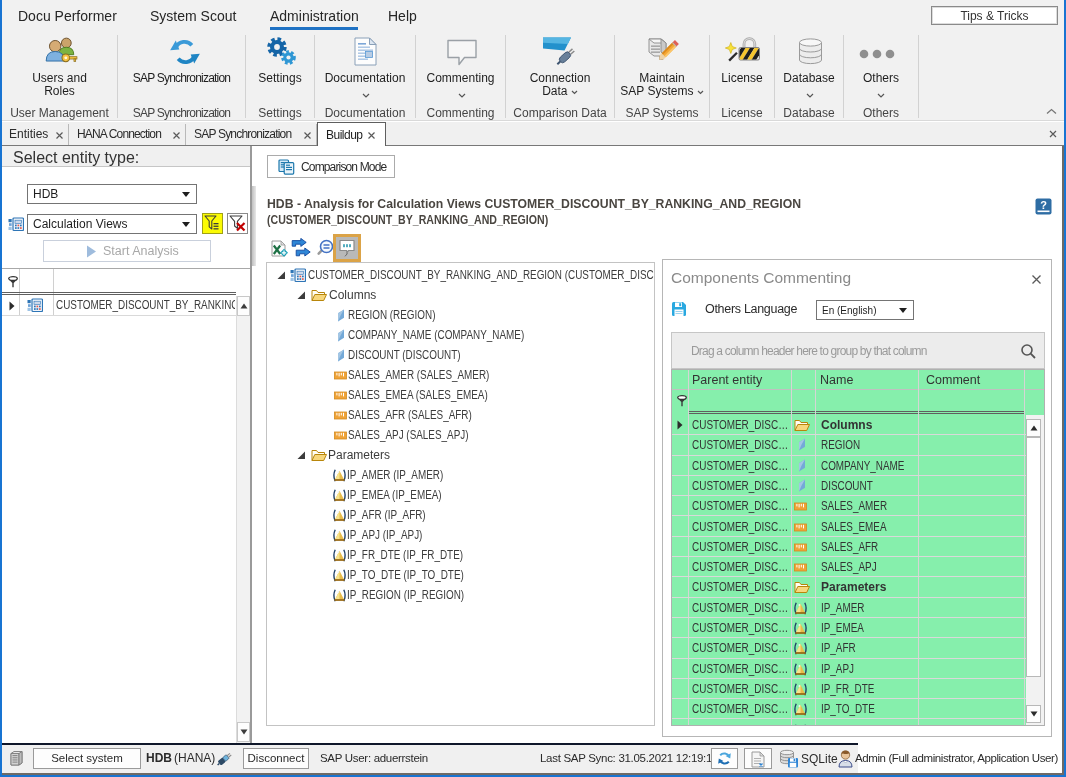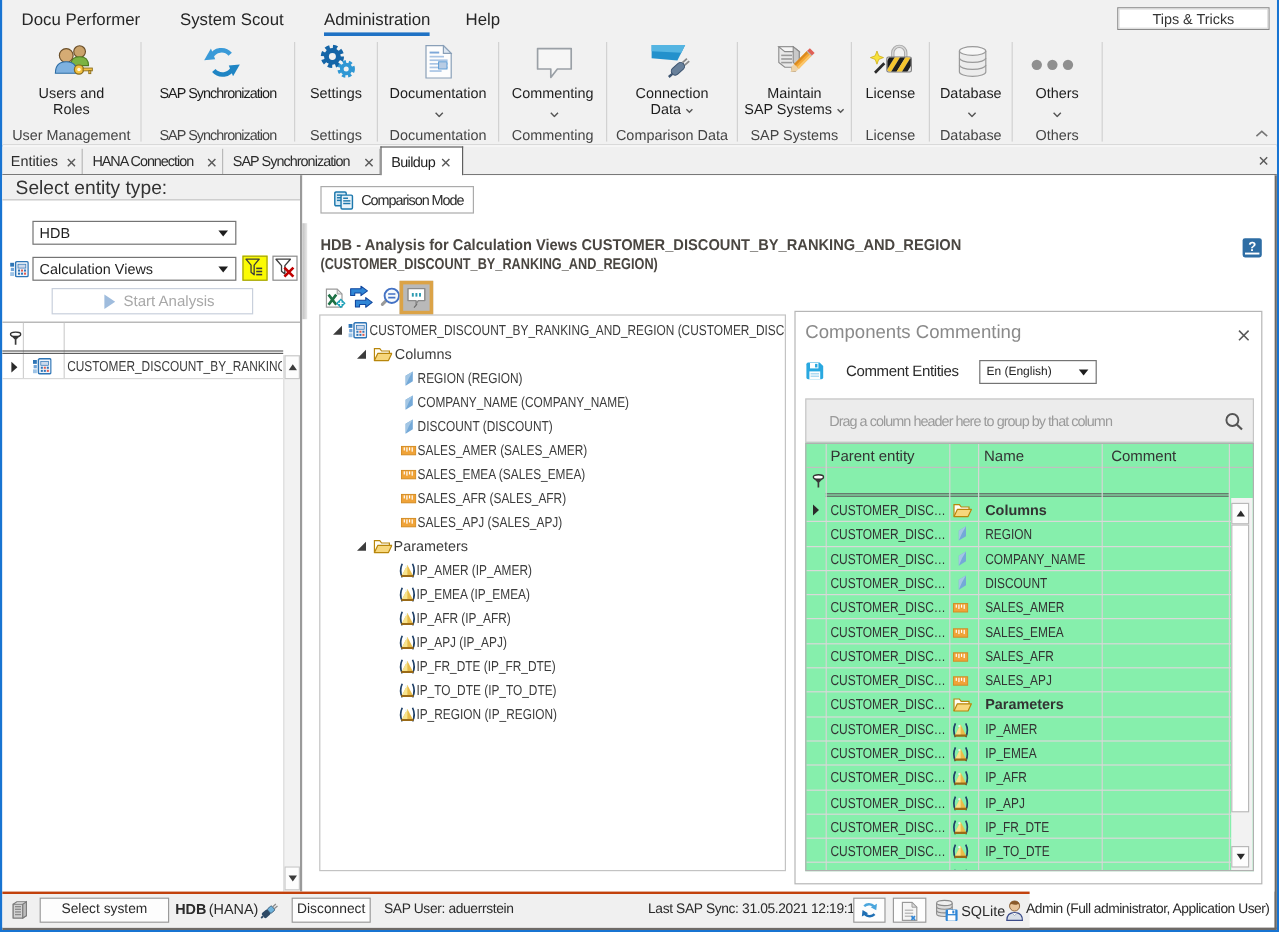--- a/index.html
+++ b/index.html
@@ -510,21 +510,21 @@
         <path d="M1.5 1.5 L9.5 9.5 M9.5 1.5 L1.5 9.5" stroke="#5a5a5a" stroke-width="1.3"></path>
       </svg>
     <svg class="abs" style="left:8px;top:41px;" width="16" height="16" viewBox="0 0 16 16">
       <path d="M1 2.5 Q1 1 2.5 1 H12 L15 4 V13.5 Q15 15 13.5 15 H2.5 Q1 15 1 13.5 Z" fill="#29a8e0"></path>
       <rect x="4" y="1.5" width="7" height="4.5" fill="#fff"></rect>
       <rect x="8.2" y="2.2" width="2" height="3" fill="#29a8e0"></rect>
       <rect x="3.5" y="8.5" width="9" height="6.5" fill="#fdfdfd"></rect>
       <rect x="4.5" y="10" width="7" height="1" fill="#9ad2ef"></rect>
       <rect x="4.5" y="12" width="7" height="1" fill="#9ad2ef"></rect>
     </svg>
-    <span class="abs txt" style="left:42px;top:42px;font-size:12.5px;color:#2b2b2b;letter-spacing:-0.3px;">Comment Entities</span>
+    <span class="abs txt" style="left:42px;top:42px;font-size:12.5px;color:#2b2b2b;letter-spacing:-0.3px;">Others Language</span>
     <div class="dd" style="left:153px;top:40px;width:98px;height:20px;">
         <span class="dtx" style="font-size:10px;">En (English)</span>
         <span class="ar"></span>
       </div>
     <div class="abs" style="left:8px;top:72px;width:374px;height:37px;background:#ececec;border:1px solid #c6c6c6;">
       <span class="abs txt" style="left:19px;top:11px;font-size:12px;color:#9a9a9a;letter-spacing:-0.8px;">Drag a column header here to group by that column</span>
       <svg class="abs" style="left:348px;top:10px;" width="17" height="17" viewBox="0 0 17 17">
         <circle cx="7" cy="7" r="5" fill="none" stroke="#555" stroke-width="1.6"></circle>
         <path d="M10.7 10.7 L15 15" stroke="#555" stroke-width="1.8"></path>
       </svg>
@@ -669,21 +669,21 @@
         <div class="abs" style="left:0;top:22px;width:15px;height:240px;background:#ffffff;border:1px solid #b8b8b8;"></div>
         <div class="abs" style="left:0;top:290px;width:15px;height:18px;background:#fdfdfd;border:1px solid #b8b8b8;"></div>
         <svg class="abs" style="left:4px;top:296px;" width="8" height="6" viewBox="0 0 8 6">
             <polygon points="4,5.5 7.5,0.5 0.5,0.5" fill="#2b2b2b"></polygon>
           </svg>
       </div>
     </div>
   </div>
 </div>
 
-<div class="abs" id="statusbar" style="left:2px;top:743px;width:856px;height:30px;background:#f0f0f0;border-top:2px solid #c2410c;font-size:11.5px;color:#2b2b2b;">
+<div class="abs" id="statusbar" style="left:2px;top:743px;width:856px;height:30px;background:#f0f0f0;border-top:2px solid #0f172a;font-size:11.5px;color:#2b2b2b;">
   <svg class="abs" style="left:6px;top:5px;" width="17" height="17" viewBox="0 0 17 17">
     <path d="M3 3.5 l3 -2 h8 v11.5 l-3 2 h-8 v-11.5 z" fill="#e8e8e8" stroke="#7a7a7a" stroke-width="0.9"></path>
     <path d="M3 3.5 h8 v11.5 h-8 z" fill="#d2d2d2" stroke="#7a7a7a" stroke-width="0.9"></path>
     <path d="M11 3.5 l3 -2 v11.5 l-3 2 z" fill="#bcbcbc" stroke="#7a7a7a" stroke-width="0.9"></path>
     <rect x="4.5" y="5" width="5" height="1.1" fill="#8a8a8a"></rect>
     <rect x="4.5" y="7.2" width="5" height="1.1" fill="#8a8a8a"></rect>
     <rect x="4.5" y="9.4" width="5" height="1.1" fill="#8a8a8a"></rect>
     <rect x="4.5" y="11.6" width="5" height="1.1" fill="#8a8a8a"></rect>
   </svg>
   <div class="abs" style="left:31px;top:3px;width:108px;height:21px;border:1px solid #9a9a9a;background:#fdfdfd;text-align:center;line-height:19px;">Select system</div>

